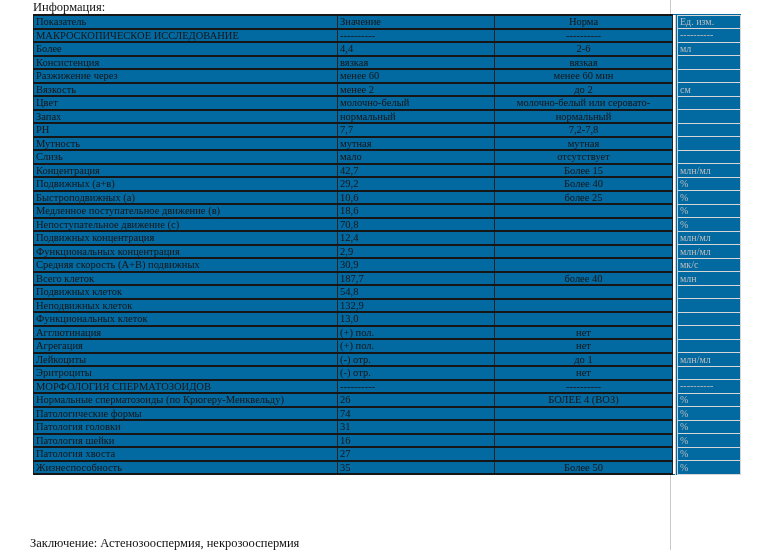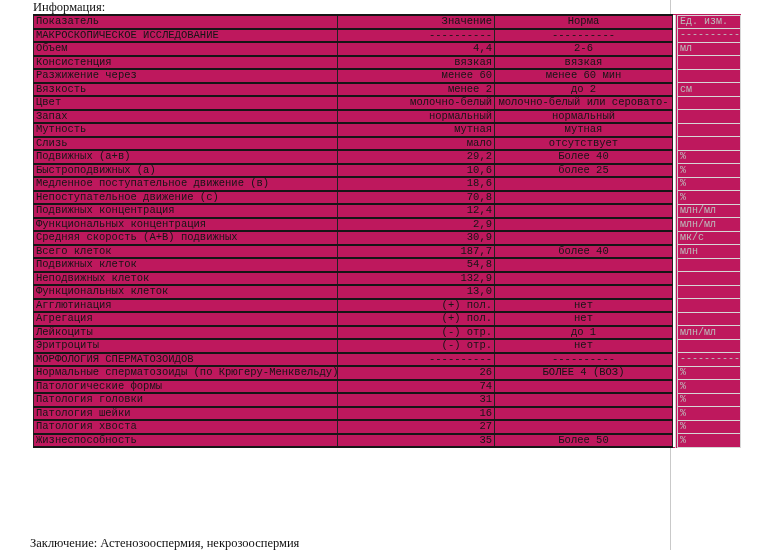--- a/index.html
+++ b/index.html
@@ -24,42 +24,41 @@
   
   .page-vline {
     position: absolute; left: 670px; top: 0; width: 1px; height: 550px;
     background: #c9c9c9; z-index: 0;
   }
 
   table.report {
     position: absolute; left: 33px; top: 14px; z-index: 1;
     border-collapse: collapse; table-layout: fixed;
     width: 707px;
-    background: #be185d;
+    background: #0369a1;
     font-size: 10.5px;
-    font-family: Liberation Mono, monospace;
   }
   table.report td, table.report th {
     overflow: hidden; white-space: nowrap;
     padding: 0 2px;
     line-height: 11.5px;
     height: 11.5px;
     font-weight: normal;
     vertical-align: middle;
   }
   
   td.m, th.m {
     border-top: 2px solid #161616;
     border-bottom: 2px solid #161616;
     border-left: 1px solid #222;
     border-right: 1px solid #222;
     color: #151515;
   }
   .c-ind  { text-align: left; }
-  .c-val  { text-align: right; }
+  .c-val  { text-align: left; }
   .c-norm { text-align: center; }
 
   
   td.gap, th.gap { border: none; background: #fff; padding: 0; }
 
   
   td.u, th.u {
     border: 1px solid #d6d6d6;
     border-left: 3px double #d0d0d0;
     color: #bdbdbd;
@@ -98,21 +97,21 @@
     </thead>
     <tbody id="rows-body">
         <tr class="dash-row">
           <td class="m c-ind">МАКРОСКОПИЧЕСКОЕ ИССЛЕДОВАНИЕ</td>
           <td class="m c-val">----------</td>
           <td class="m c-norm">----------</td>
           <td class="gap"></td>
           <td class="u">----------</td>
         </tr>
         <tr>
-          <td class="m c-ind">Объем</td>
+          <td class="m c-ind">Более</td>
           <td class="m c-val">4,4</td>
           <td class="m c-norm">2-6</td>
           <td class="gap"></td>
           <td class="u">мл</td>
         </tr>
         <tr>
           <td class="m c-ind">Консистенция</td>
           <td class="m c-val">вязкая</td>
           <td class="m c-norm">вязкая</td>
           <td class="gap"></td>
@@ -140,32 +139,46 @@
           <td class="u"></td>
         </tr>
         <tr>
           <td class="m c-ind">Запах</td>
           <td class="m c-val">нормальный</td>
           <td class="m c-norm">нормальный</td>
           <td class="gap"></td>
           <td class="u"></td>
         </tr>
         <tr>
+          <td class="m c-ind">PH</td>
+          <td class="m c-val">7,7</td>
+          <td class="m c-norm">7,2-7,8</td>
+          <td class="gap"></td>
+          <td class="u"></td>
+        </tr>
+        <tr>
           <td class="m c-ind">Мутность</td>
           <td class="m c-val">мутная</td>
           <td class="m c-norm">мутная</td>
           <td class="gap"></td>
           <td class="u"></td>
         </tr>
         <tr>
           <td class="m c-ind">Слизь</td>
           <td class="m c-val">мало</td>
           <td class="m c-norm">отсутствует</td>
           <td class="gap"></td>
           <td class="u"></td>
+        </tr>
+        <tr>
+          <td class="m c-ind">Концентрация</td>
+          <td class="m c-val">42,7</td>
+          <td class="m c-norm">Более 15</td>
+          <td class="gap"></td>
+          <td class="u">млн/мл</td>
         </tr>
         <tr>
           <td class="m c-ind">Подвижных (а+в)</td>
           <td class="m c-val">29,2</td>
           <td class="m c-norm">Более 40</td>
           <td class="gap"></td>
           <td class="u">%</td>
         </tr>
         <tr>
           <td class="m c-ind">Быстроподвижных (а)</td>

